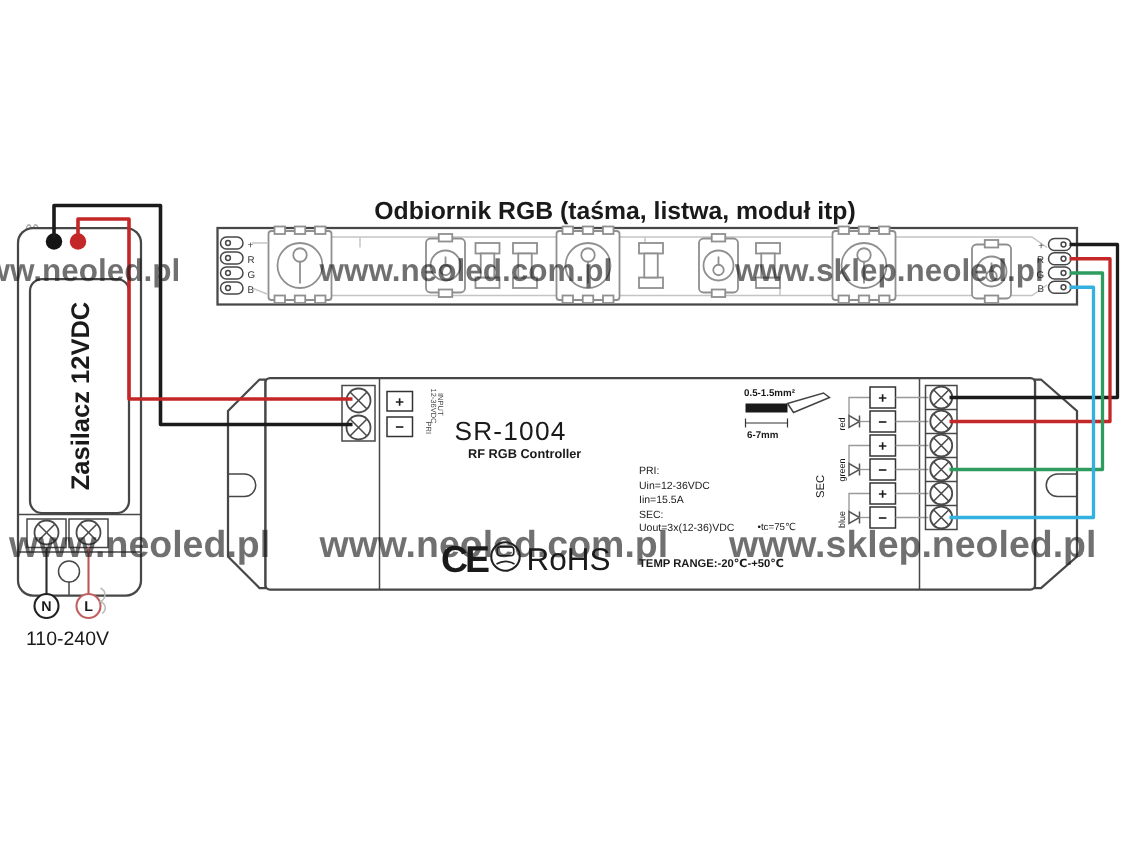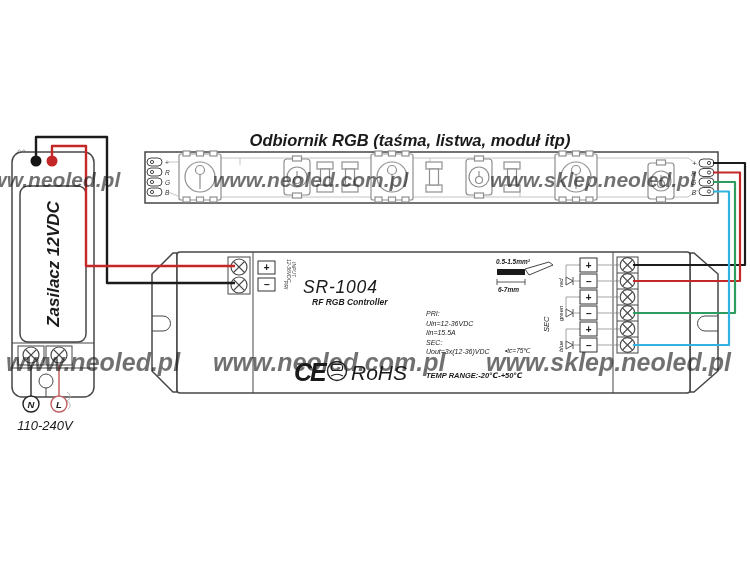--- a/index.html
+++ b/index.html
@@ -1,17 +1,17 @@
 <!DOCTYPE html>
 <html><head>
 <meta charset="utf-8">
 <style>
   html,body{margin:0;padding:0;background:#fff;}
   #stage{position:relative;width:750px;height:563px;background:#fff;overflow:hidden;
-         font-family:"Liberation Sans","DejaVu Sans",sans-serif;font-style:italic;}
+         font-family:"Liberation Sans","DejaVu Sans",sans-serif;}
   svg{position:absolute;left:0;top:0;}
   svg text{font-family:"Liberation Sans","DejaVu Sans",sans-serif;fill:#1a1a1a;}
   .outline{fill:#fff;stroke:#474747;stroke-width:1.5;}
   .thin{fill:none;stroke:#474747;stroke-width:1;}
   .mod{fill:#fff;stroke:#8f8f8f;stroke-width:1.2;}
   .modln{fill:none;stroke:#8f8f8f;stroke-width:1.2;}
   .trace{stroke:#c4c4c4;stroke-width:1;fill:none;}
   .screw{fill:#fff;stroke:#4a4a4a;stroke-width:1.2;}
   .screwx{stroke:#4a4a4a;stroke-width:1.1;}
   .wire{fill:none;stroke-linejoin:round;}

